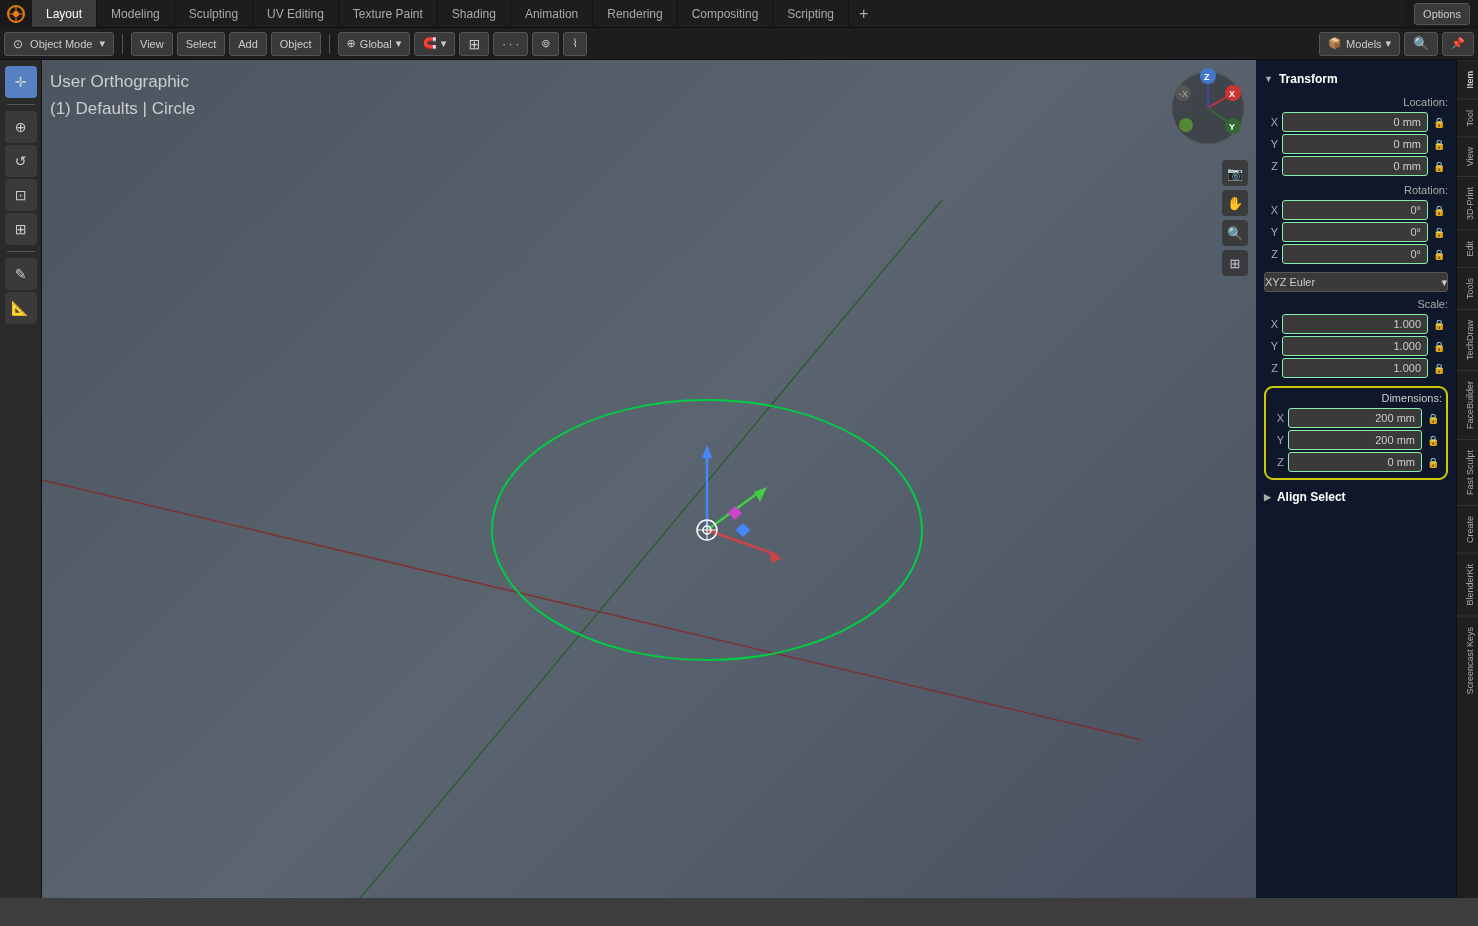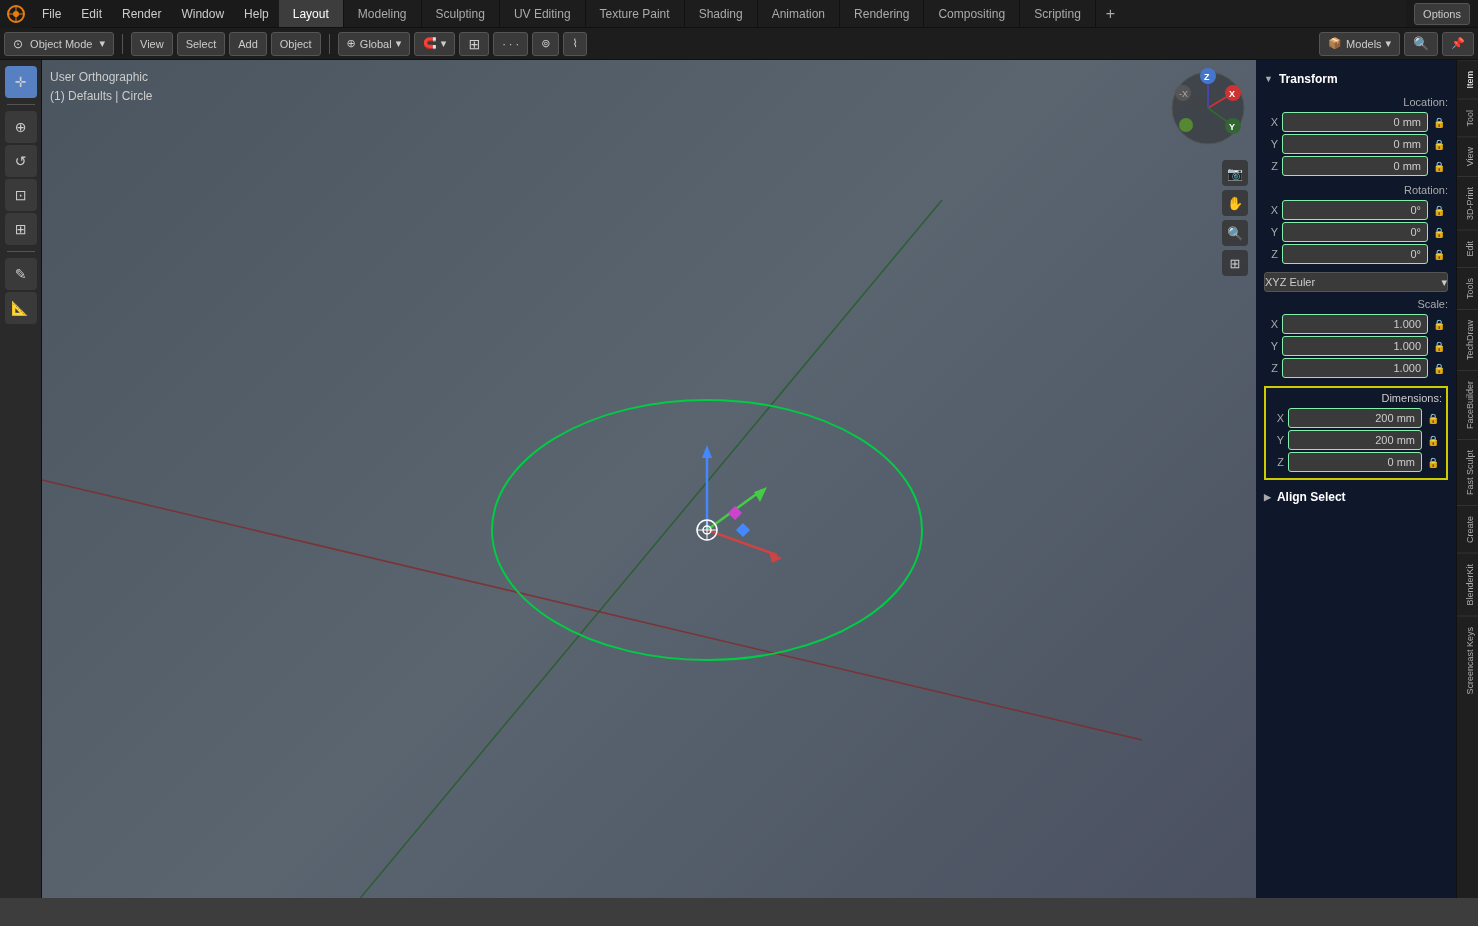--- a/index.html
+++ b/index.html
@@ -20,21 +20,21 @@
     #main { display: flex; height: calc(926px - 28px - 28px - 32px); }
 
     
     #left-toolbar { width: 42px; background: #2a2a2a; display: flex; flex-direction: column; align-items: center; padding: 6px 0; gap: 2px; border-right: 1px solid #111; }
     .lt-btn { width: 32px; height: 32px; background: #3a3a3a; border-radius: 4px; display: flex; align-items: center; justify-content: center; cursor: pointer; color: #ccc; font-size: 14px; }
     .lt-btn.active { background: #5680c2; }
     .lt-sep { width: 28px; height: 1px; background: #555; margin: 4px 0; }
 
     
     #viewport { flex: 1; position: relative; background: linear-gradient(135deg, #4a5560 0%, #5a6570 50%, #4a5060 100%); overflow: hidden; }
-    #viewport-info { position: absolute; top: 8px; left: 8px; color: #ccc; font-size: 12px; line-height: 1.6; pointer-events: none; }
+    #viewport-info { position: absolute; top: 8px; left: 8px; color: #ccc; font-size: 17px; line-height: 1.6; pointer-events: none; }
 
     
     #viewport-svg { position: absolute; top: 0; left: 0; width: 100%; height: 100%; }
 
     
     #nav-gizmo { position: absolute; top: 8px; right: 8px; width: 80px; height: 80px; }
 
     
     #viewport-right-icons { position: absolute; right: 8px; top: 100px; display: flex; flex-direction: column; gap: 4px; }
     .vr-icon { width: 26px; height: 26px; background: rgba(50,50,50,0.8); border-radius: 4px; display: flex; align-items: center; justify-content: center; cursor: pointer; color: #ccc; font-size: 13px; }
@@ -47,21 +47,21 @@
     .prop-section { margin-bottom: 8px; }
     .prop-label { color: #aaa; font-size: 11px; margin-bottom: 4px; }
     .prop-row { display: flex; align-items: center; margin-bottom: 2px; gap: 4px; }
     .prop-axis { width: 14px; color: #aaa; font-size: 11px; }
     .prop-input { flex: 1; height: 20px; background: #3a3a3a; border: 1px solid #86efac; border-radius: 3px; color: #ccc; font-size: 11px; padding: 4px 6px; display: flex; align-items: center; justify-content: flex-end; cursor: ew-resize; }
     .prop-lock { width: 16px; height: 16px; display: flex; align-items: center; justify-content: center; cursor: pointer; color: #888; font-size: 10px; }
 
     .euler-select { width: 100%; height: 20px; background: #3a3a3a; border: 1px solid #555; border-radius: 3px; color: #ccc; font-size: 11px; padding: 0 0; display: flex; align-items: center; justify-content: space-between; cursor: pointer; margin-bottom: 6px; }
 
     
-    .dimensions-box { border: 2px solid #cccc00; border-radius: 0; padding: 4px; margin-bottom: 6px; }
+    .dimensions-box { border: 2px solid #cccc00; border-radius: 9px; padding: 4px; margin-bottom: 6px; }
     .dimensions-label { color: #ccc; font-size: 11px; margin-bottom: 4px; }
 
     
     .align-header { display: flex; align-items: center; padding: 4px 0; cursor: pointer; color: #fff; font-size: 12px; font-weight: bold; }
     .align-header::before { content: '▶'; font-size: 9px; margin-right: 6px; color: #aaa; }
 
     
     #side-tabs { width: 22px; background: #1f1f1f; display: flex; flex-direction: column; }
     .side-tab { writing-mode: vertical-lr; transform: rotate(180deg); padding: 10px 3px; cursor: pointer; color: #aaa; font-size: 9px; border-bottom: 1px solid #333; white-space: nowrap; }
     .side-tab.active { color: #fff; }
@@ -72,27 +72,20 @@
 <body>
 
 <div id="top-bar" style="display:flex; height:28px; background:#1a1a1a; border-bottom:1px solid #111;">
   <div style="width:32px; height:28px; display:flex; align-items:center; justify-content:center; background:#1a1a1a;">
     <svg width="18" height="18" viewBox="0 0 18 18">
       <circle cx="9" cy="9" r="8" fill="none" stroke="#e87d0d" stroke-width="2"></circle>
       <circle cx="9" cy="9" r="3" fill="#e87d0d"></circle>
       <line x1="9" y1="1" x2="9" y2="17" stroke="#e87d0d" stroke-width="1"></line>
       <line x1="1" y1="9" x2="17" y2="9" stroke="#e87d0d" stroke-width="1"></line>
     </svg>
-  </div>
-  <div class="menu-items">
-    <div class="menu-item">File</div>
-    <div class="menu-item">Edit</div>
-    <div class="menu-item">Render</div>
-    <div class="menu-item">Window</div>
-    <div class="menu-item">Help</div>
   </div>
 
   <div id="workspace-tabs" style="display:flex; align-items:center; flex:1; overflow:hidden;">
     <div class="workspace-tab active">Layout</div>
     <div class="workspace-tab">Modeling</div>
     <div class="workspace-tab">Sculpting</div>
     <div class="workspace-tab">UV Editing</div>
     <div class="workspace-tab">Texture Paint</div>
     <div class="workspace-tab">Shading</div>
     <div class="workspace-tab">Animation</div>

